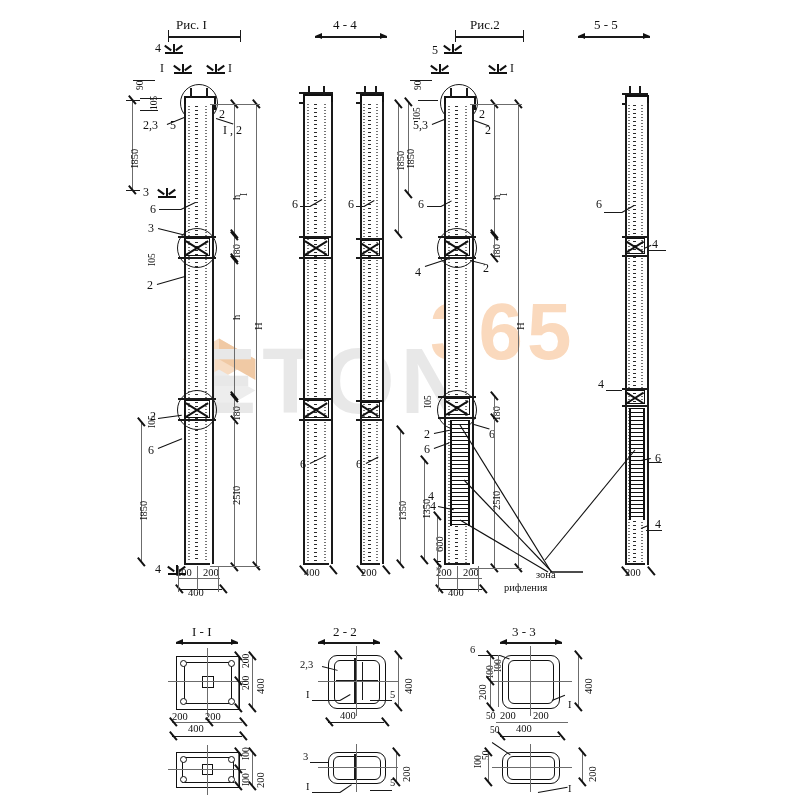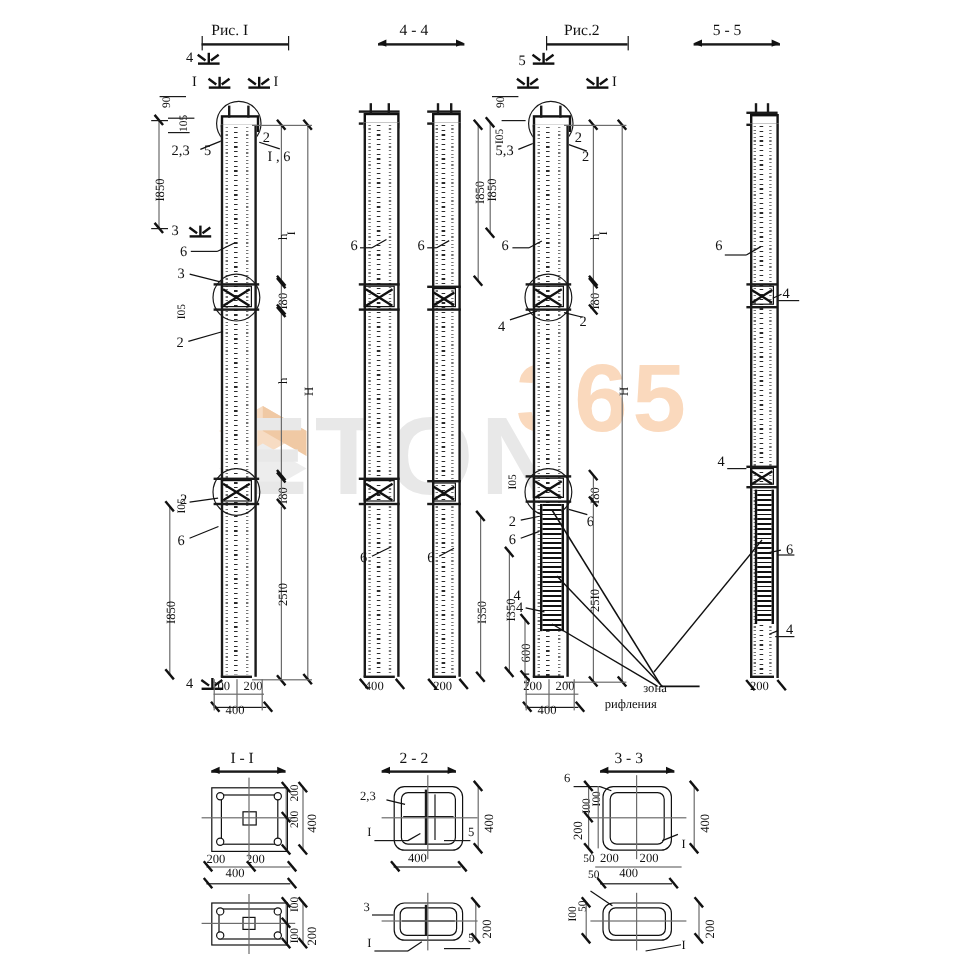--- a/index.html
+++ b/index.html
@@ -132,21 +132,21 @@
     <div class="cap" style="left:184px;top:96px;width:28px;height:10px;"></div>
     <div class="ln v2" style="left:190px;top:88px;height:10px;"></div>
     <div class="ln v2" style="left:206px;top:88px;height:10px;"></div>
     <div class="ln h2" style="left:184px;top:104px;width:28px;"></div>
 
     <div class="txt" style="left:143px;top:119px;">2,3</div>
     <div class="txt" style="left:170px;top:119px;">5</div>
     <div class="leader" style="left:167px;top:124px;width:24px;transform:rotate(-22deg);"></div>
 
     <div class="txt" style="left:219px;top:108px;">2</div>
-    <div class="txt" style="left:223px;top:124px;">I , 6</div>
+    <div class="txt" style="left:223px;top:124px;">I , 2</div>
     <div class="leader" style="left:216px;top:118px;width:18px;transform:rotate(18deg);"></div>
 
     <div class="colbody" style="left:184px;top:104px;width:26px;height:460px;"></div>
     <div class="colcore" style="left:195px;top:106px;width:3px;height:456px;"></div>
     <div class="shade" style="left:188px;top:106px;width:2px;height:456px;"></div>
     <div class="shade" style="left:205px;top:106px;width:2px;height:456px;"></div>
 
     <div class="circ" style="left:177px;top:228px;width:38px;height:38px;"></div>
     <div class="node" style="left:184px;top:238px;width:26px;height:18px;">
       <i class="bx"></i>

